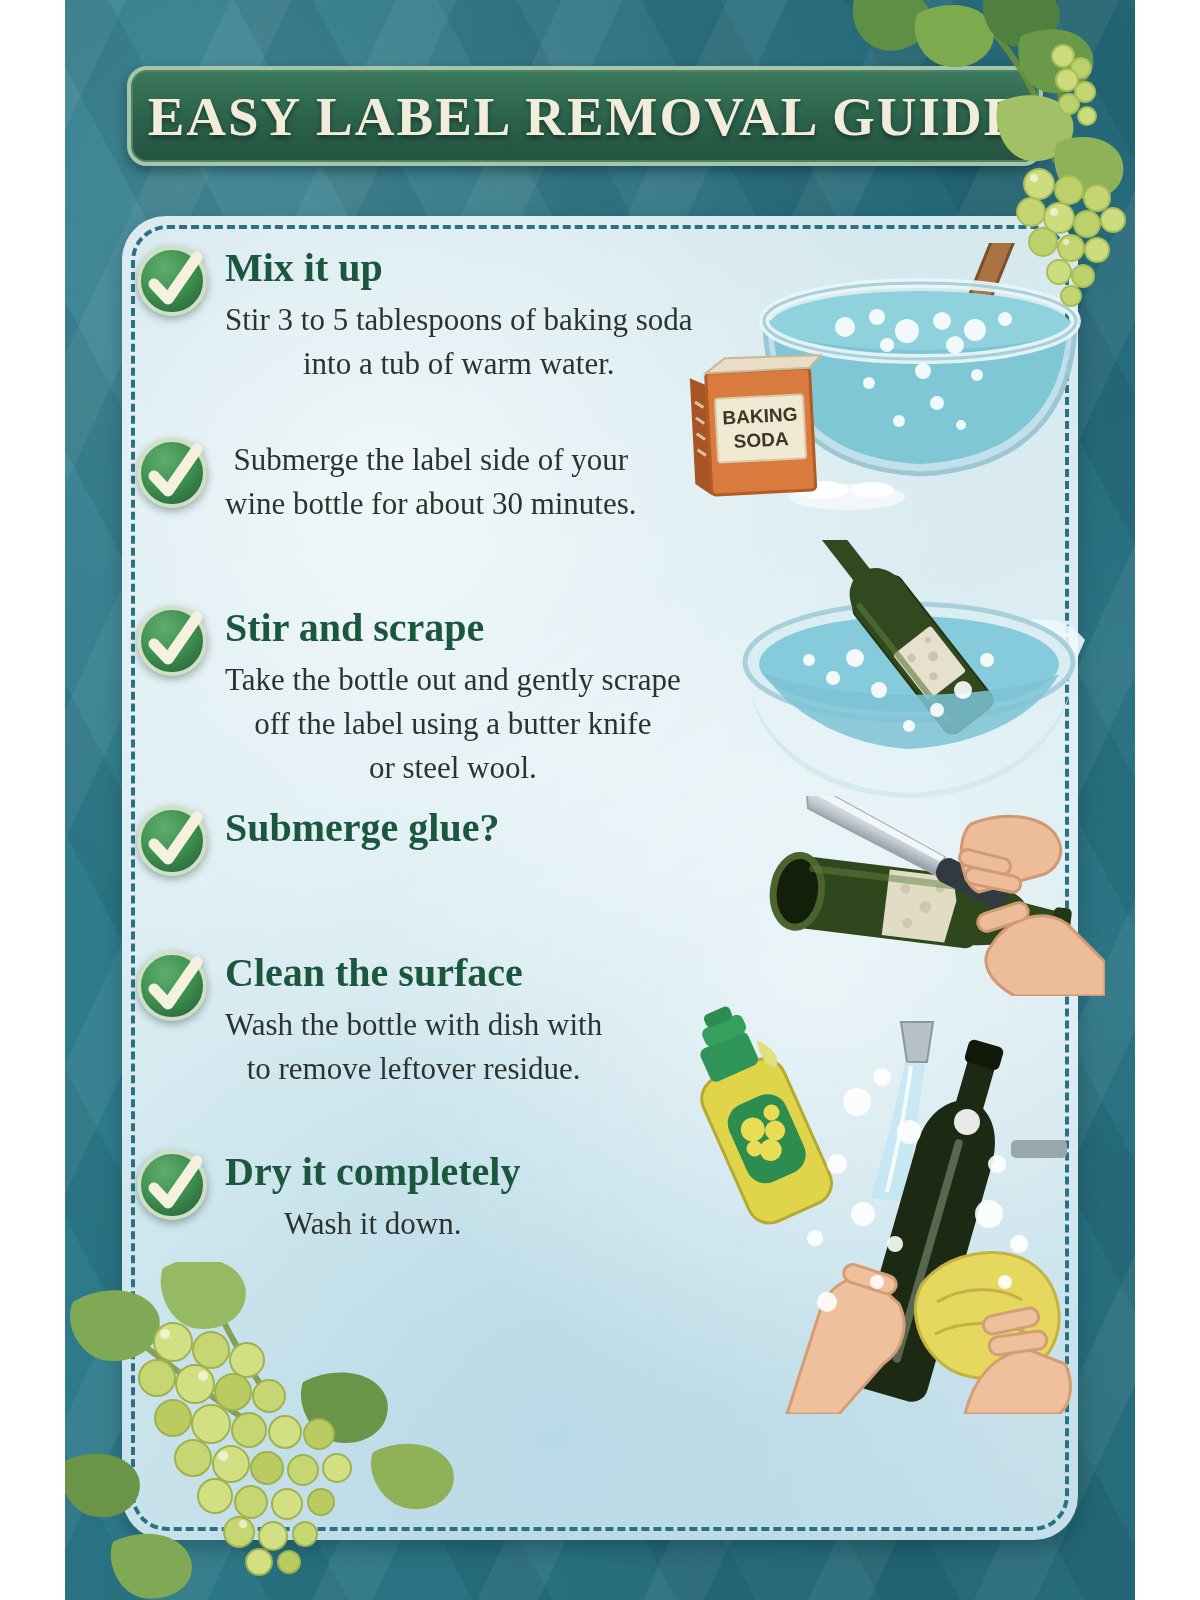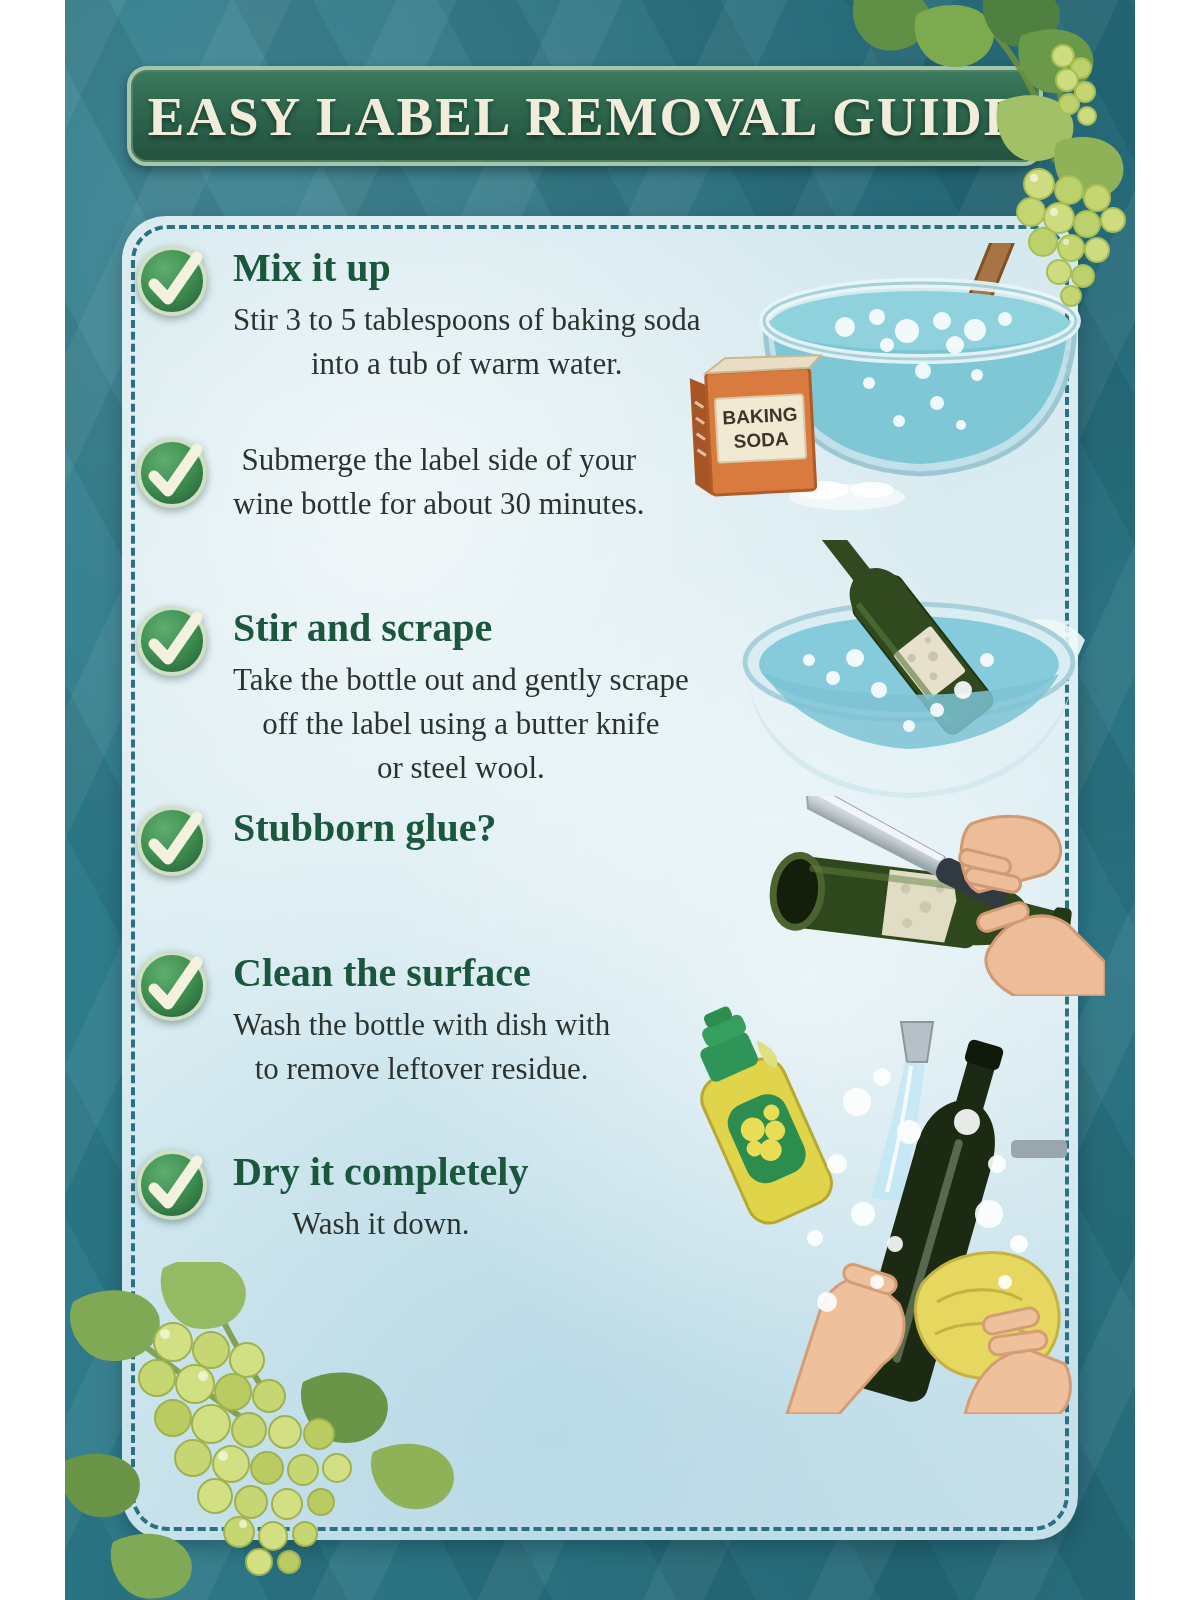--- a/index.html
+++ b/index.html
@@ -36,21 +36,21 @@
       radial-gradient(circle at 72% 58%, rgba(255,255,255,0.55), rgba(255,255,255,0) 42%),
       radial-gradient(circle at 45% 92%, rgba(165,208,224,0.55), rgba(255,255,255,0) 50%),
       linear-gradient(160deg,#cfe5ec 0%,#ddeef3 50%,#c8e1ea 100%);
     box-shadow:0 8px 20px rgba(0,25,35,0.28);
     z-index:2;
   }
   .panel::before{
     content:"";position:absolute;inset:9px;border:4px dashed #2c7183;border-radius:36px;
     pointer-events:none;
   }
-  .step{position:absolute;left:72px;display:flex;gap:26px;align-items:flex-start;z-index:4;width:620px;}
+  .step{position:absolute;left:72px;display:flex;gap:18px;align-items:flex-start;z-index:4;width:620px;}
   .check-badge{width:70px;height:70px;flex:0 0 70px;filter:drop-shadow(0 3px 4px rgba(0,30,20,0.35));}
   .check-badge svg{overflow:visible;display:block;}
   .step-heading{margin:0 0 7px 0;font-size:40px;line-height:1.12;color:#1b573d;font-weight:bold;}
   .step-body{margin:0;font-size:31px;line-height:44px;color:#2c332f;white-space:pre-line;text-align:center;}
   .illus{position:absolute;z-index:3;}
   .deco{position:absolute;z-index:5;}
   svg text{font-family:"Liberation Sans", sans-serif;}
 </style>
 </head>
 <body>
@@ -290,21 +290,21 @@
   </div>
 
   <div class="step" style="top:806px">
     <div class="check-badge">
       <svg viewBox="0 0 70 70">
           <circle cx="35" cy="35" r="33" fill="url(#gradCheck)" stroke="#cfe0c4" stroke-width="4"></circle>
       <path d="M17 38 L31 53 L60 11" fill="none" stroke="#f4f1de" stroke-width="11" stroke-linecap="round" stroke-linejoin="round"></path>
         </svg>
     </div>
     <div class="step-text">
-      <h2 class="step-heading">Stubborn glue?</h2>
+      <h2 class="step-heading">Submerge glue?</h2>
     </div>
   </div>
 
   <div class="step" style="top:951px">
     <div class="check-badge">
       <svg viewBox="0 0 70 70">
           <circle cx="35" cy="35" r="33" fill="url(#gradCheck)" stroke="#cfe0c4" stroke-width="4"></circle>
       <path d="M17 38 L31 53 L60 11" fill="none" stroke="#f4f1de" stroke-width="11" stroke-linecap="round" stroke-linejoin="round"></path>
         </svg>
     </div>

